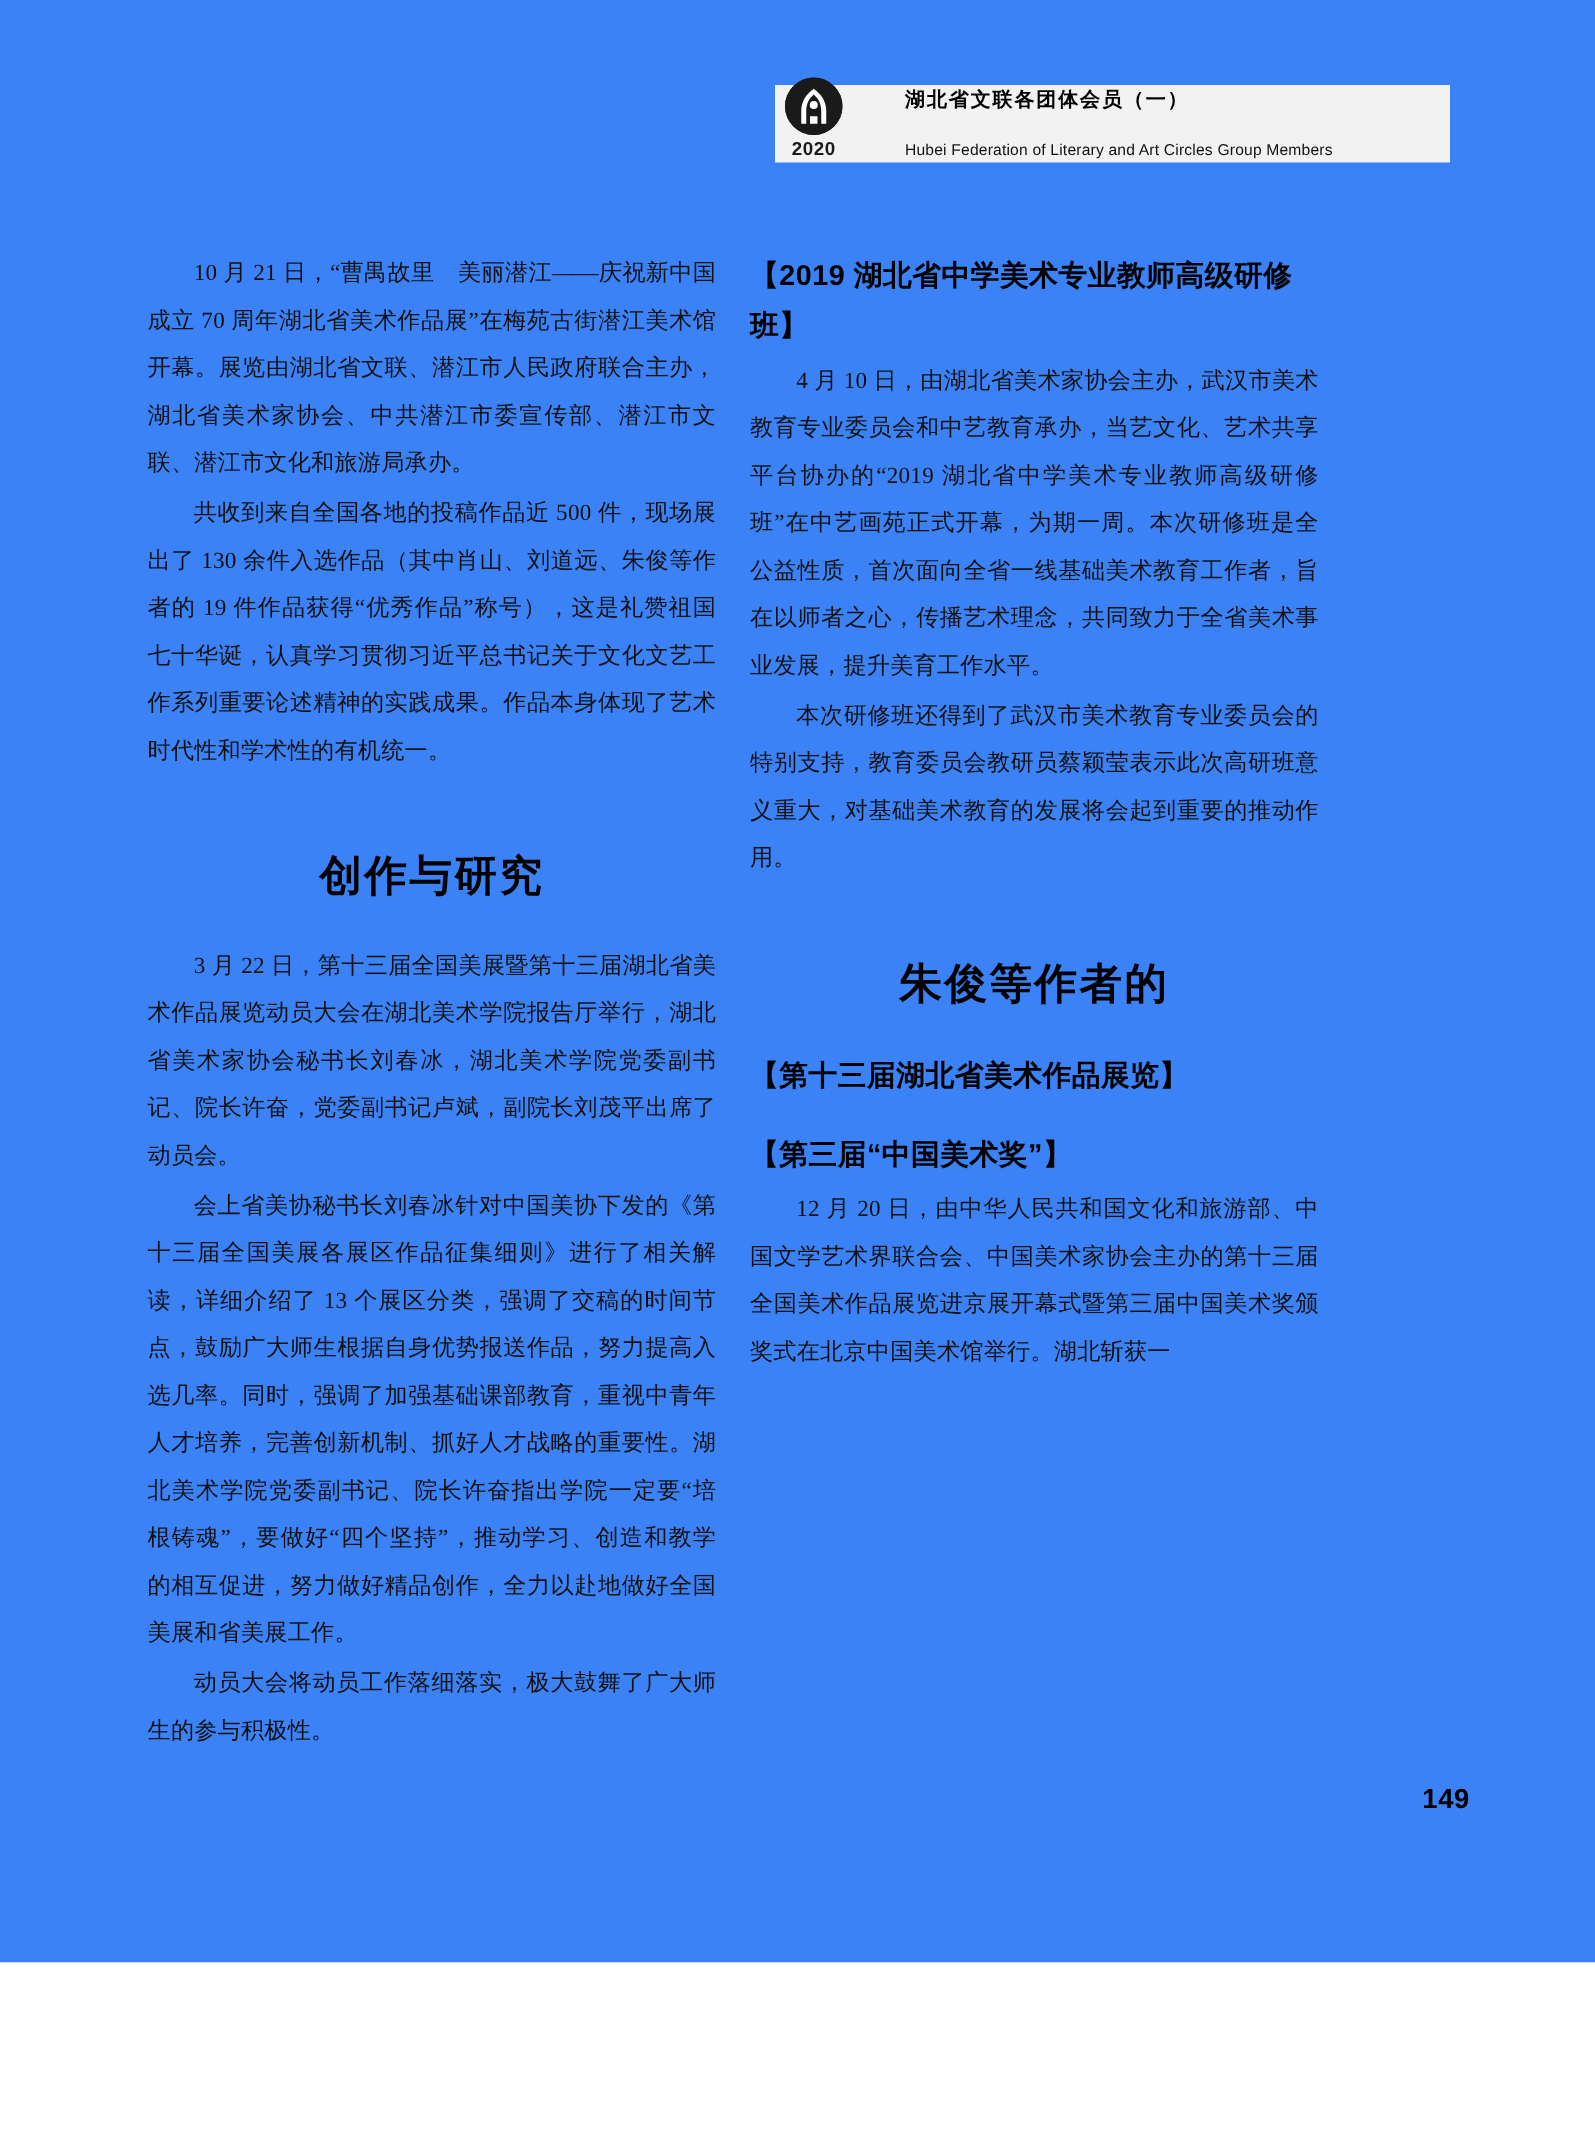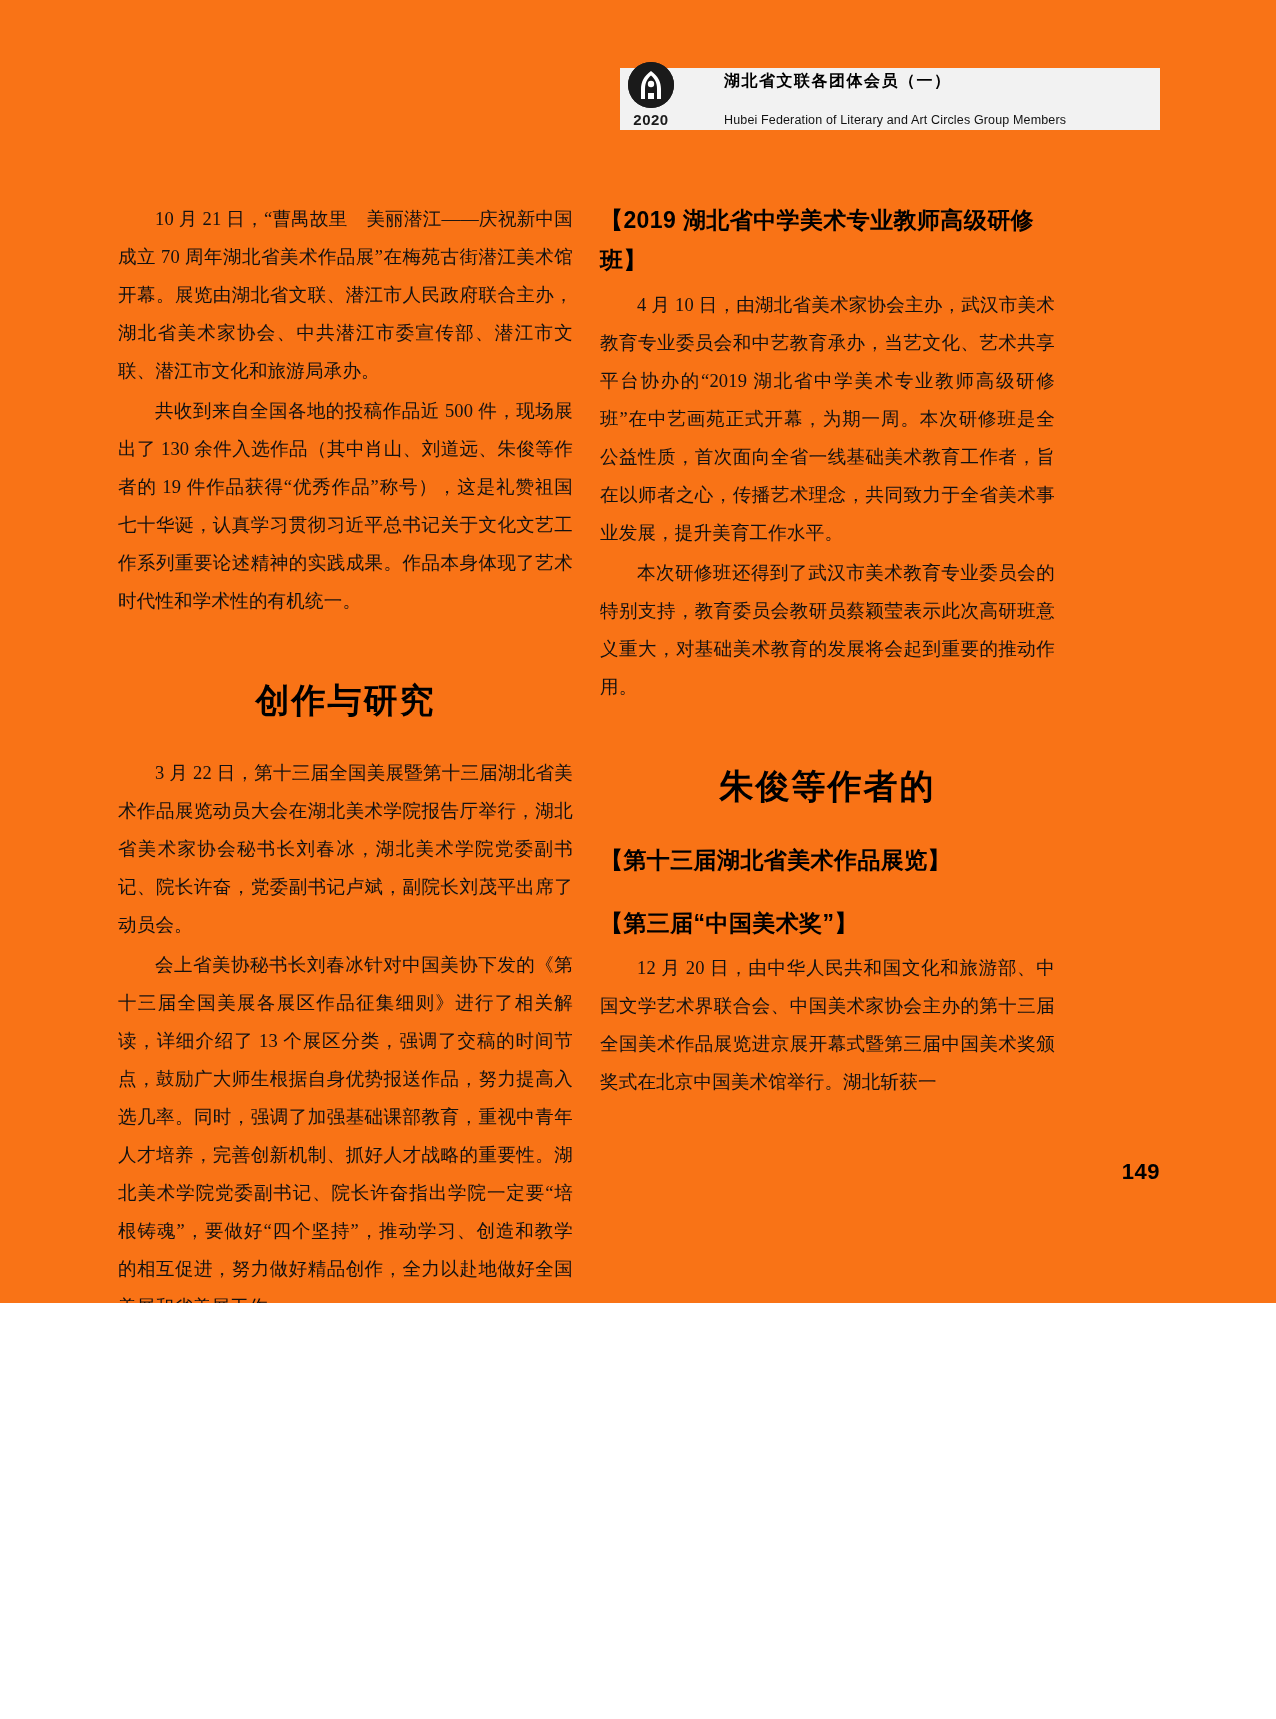--- a/index.html
+++ b/index.html
@@ -3,22 +3,22 @@
 <meta charset="utf-8">
 <style>
   html, body {
     margin: 0;
     padding: 0;
     background: #ffffff;
   }
   .page {
     position: relative;
     width: 1276px;
-    height: 1303px;
-    background: #f97316;
+    height: 1570px;
+    background: #3b82f6;
     overflow: hidden;
     font-family: "Liberation Serif", serif;
   }
 
   
   .header {
     position: absolute;
     top: 68px;
     left: 620px;
     width: 540px;
@@ -112,21 +112,21 @@
     font-size: 23px;
     line-height: 40px;
     margin: 23px 0 6px 0;
     color: #000;
     letter-spacing: 0.4px;
   }
   h2.sub.first { margin-top: 0; }
 
   .pagenum {
     position: absolute;
-    right: 116px;
+    right: 100px;
     bottom: 118px;
     font-family: "Liberation Sans", sans-serif;
     font-weight: bold;
     font-size: 22px;
     color: #000;
     letter-spacing: 0.5px;
   }
 </style>
 </head>
 <body>

